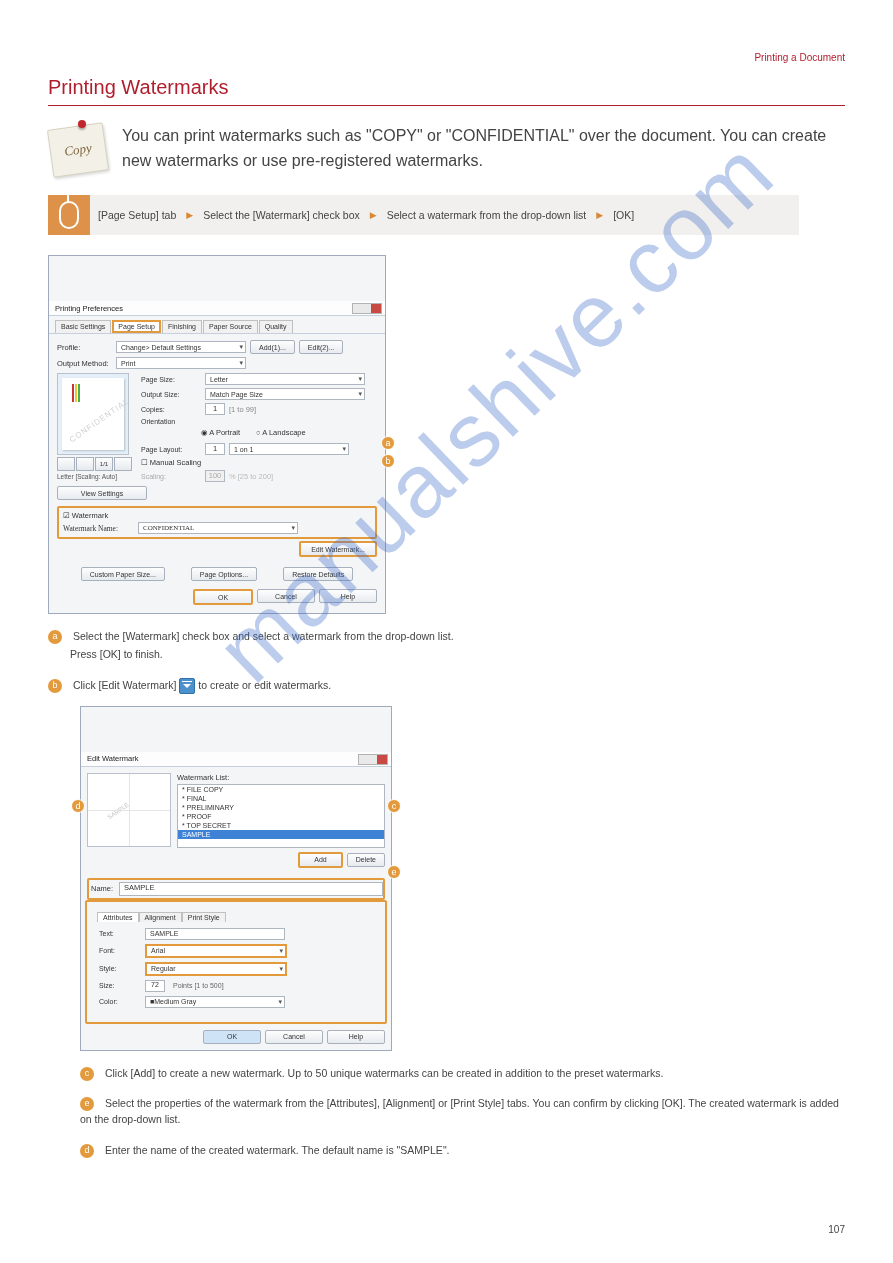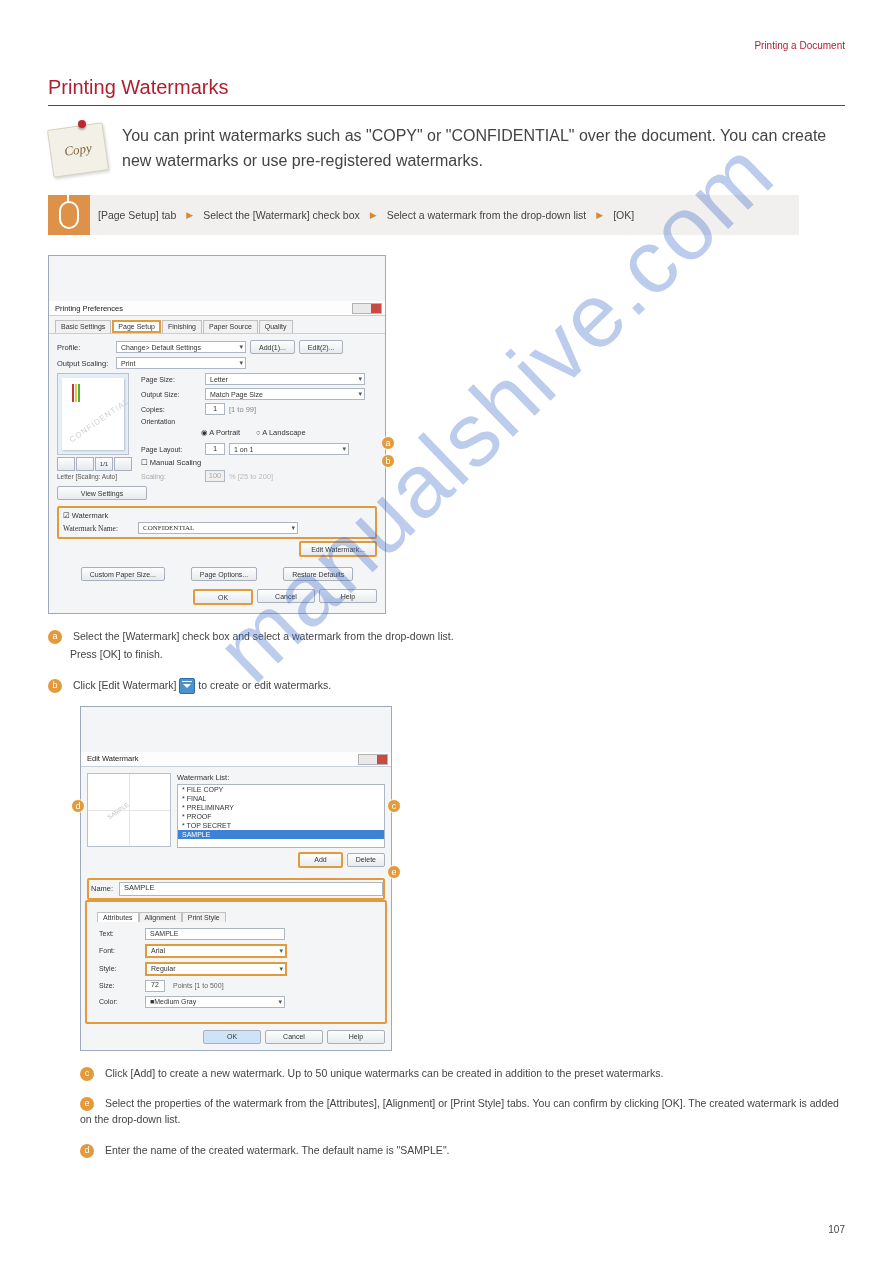--- a/index.html
+++ b/index.html
@@ -11,21 +11,21 @@
   }
   .page {
     width: 893px;
     min-height: 1263px;
     position: relative;
     box-sizing: border-box;
     padding: 36px 48px 40px 48px;
   }
   .top-right {
     position: absolute;
-    top: 40px;
+    top: 52px;
     right: 48px;
     font-size: 10px;
     color: #555;
   }
   .top-right .link { color: #b01e2e; }
   .heading-line {
     margin-top: 40px;
   }
   .heading-line .heading-text {
     font-size: 20px;
@@ -504,21 +504,21 @@
       <div class="kv">
         <span class="k">Profile:</span>
         <div class="dropdown" style="flex:0 0 120px">
           <span>Change&gt; Default Settings</span>
             <span class="arrow">▾</span>
         </div>
         <span class="btn">Add(1)...</span>
         <span class="btn">Edit(2)...</span>
       </div>
       <div class="kv">
-        <span class="k">Output Scaling:</span>
+        <span class="k">Output Method:</span>
         <div class="dropdown" style="flex:0 0 120px">
           <span>Print</span>
             <span class="arrow">▾</span>
         </div>
       </div>
 
       <div class="content-row">
         <div class="leftcol">
           <div class="preview-box">
             <div class="sheet bars">

